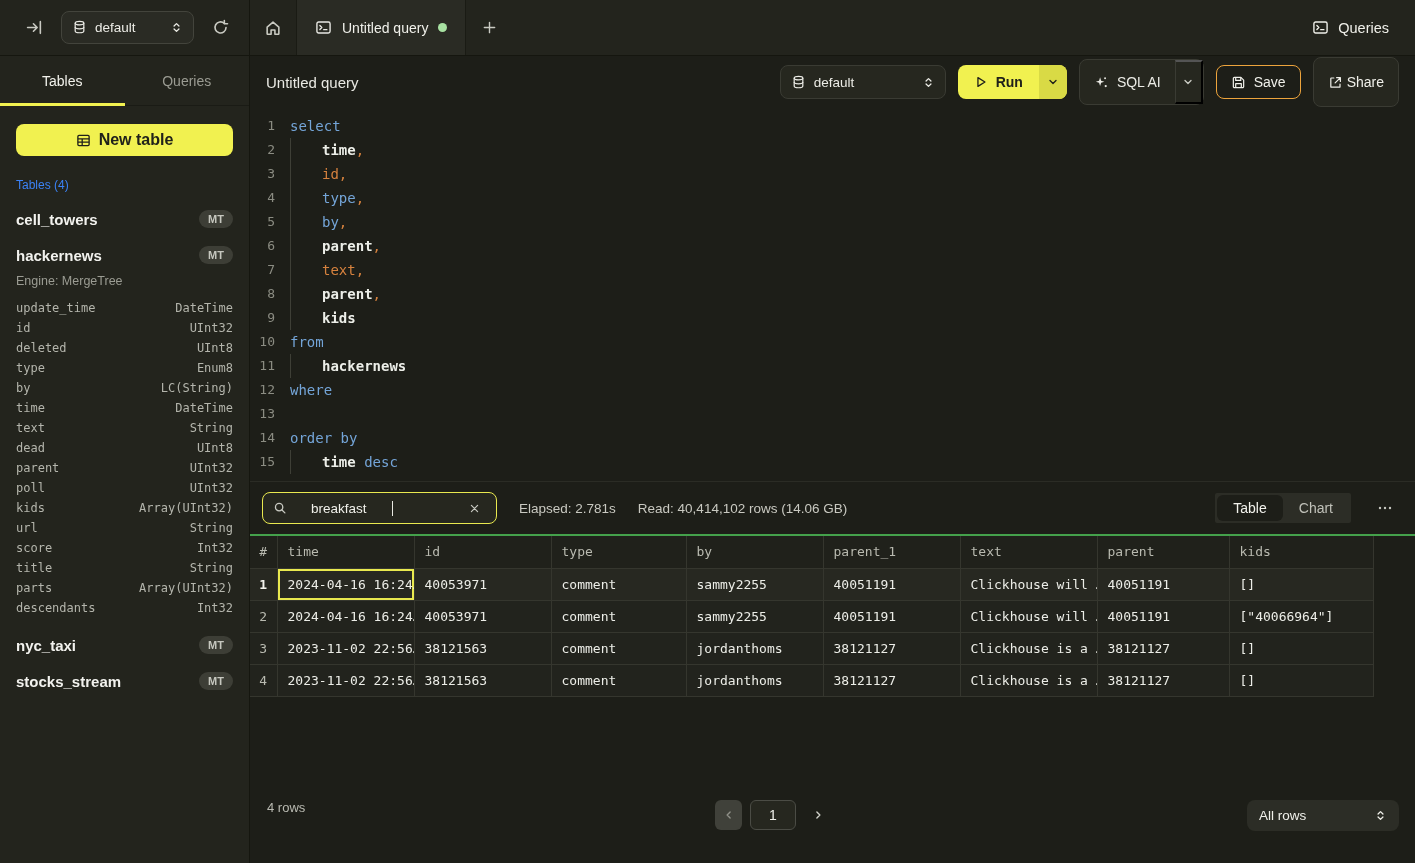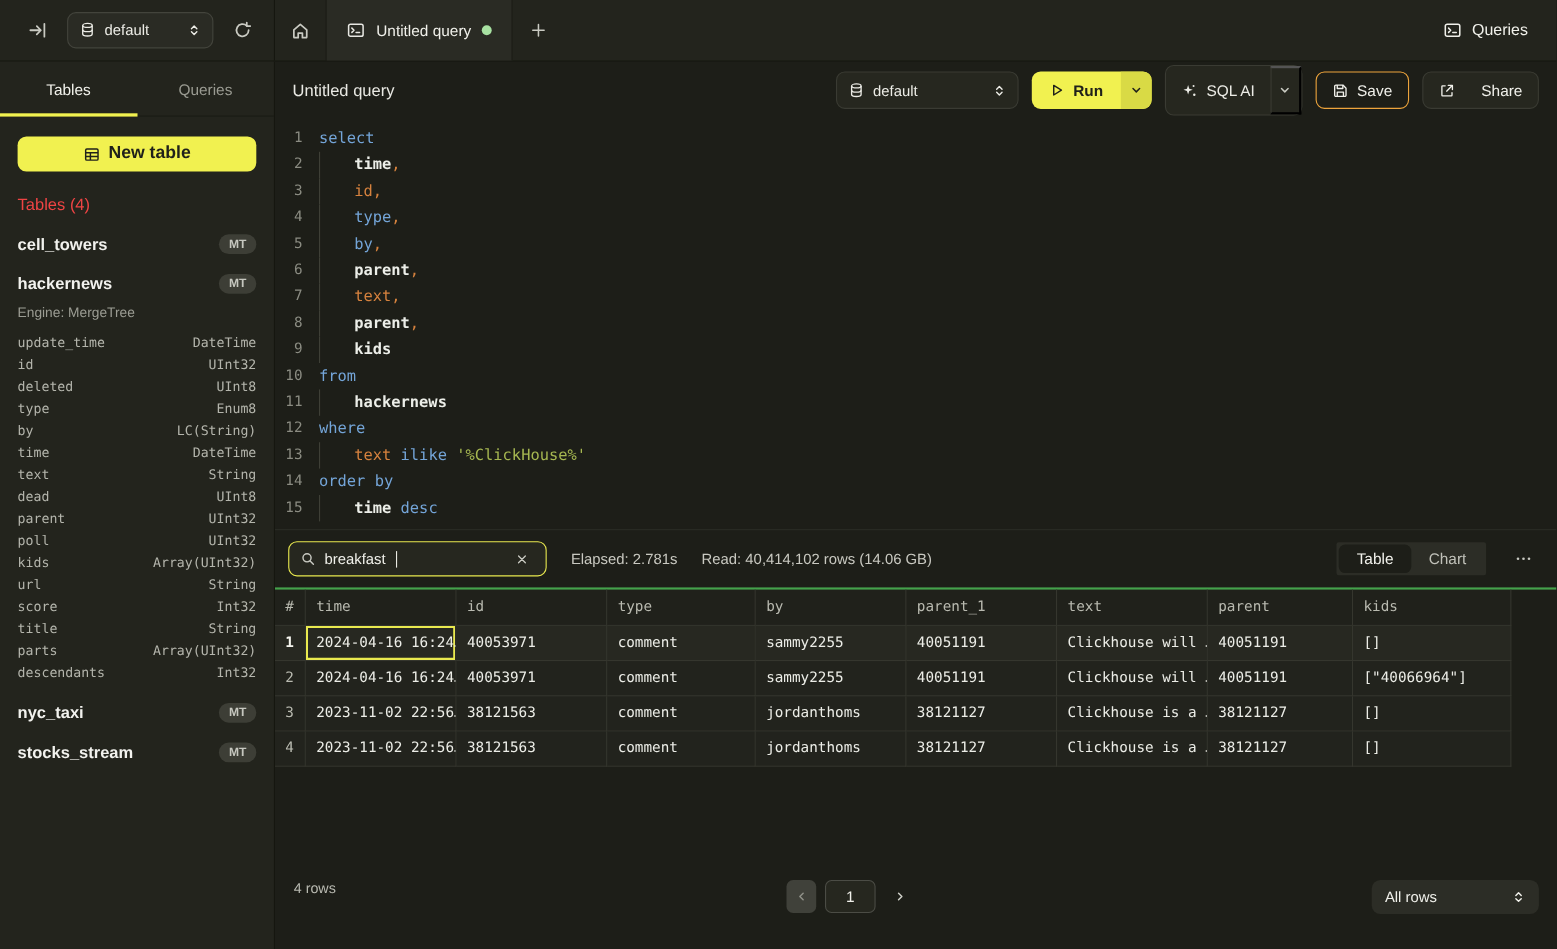--- a/index.html
+++ b/index.html
@@ -35,61 +35,61 @@
   
   .side-tabs { height:50px; display:flex; border-bottom:1px solid #1a1b15; }
   .side-tab { flex:1; display:flex; align-items:center; justify-content:center; font-size:14px; color:#9a9b92; cursor:pointer; position:relative; }
   .side-tab.active { color:#f2f2ec; }
   .side-tab.active::after { content:""; position:absolute; left:0; right:0; bottom:-1px; height:3px; background:#f1f150; }
   .side-body { padding:18px 16px; overflow:hidden; }
   .new-table-btn { width:100%; height:32px; background:#f1f150; color:#20211a; font-weight:bold; font-size:16px; border:none; border-radius:8px; display:flex; align-items:center; justify-content:center; gap:8px; cursor:pointer; }
   .side-search { margin-top:16px; width:100%; height:32px; background:#2a2b23; border:none; border-radius:8px; display:flex; align-items:center; gap:8px; padding:0 10px; color:#8b8c84; }
   .side-search input { background:none; border:none; outline:none; color:#e8e8e2; font-size:13.5px; width:100%; font-family:"Liberation Sans",sans-serif; }
   .side-search input::placeholder { color:#8b8c84; }
-  .section-label { margin-top:22px; font-size:15px; color:#ef4444; }
+  .section-label { margin-top:22px; font-size:12px; color:#3b82f6; }
   .tbl-item { display:flex; align-items:center; justify-content:space-between; margin-top:18px; cursor:pointer; }
   .tbl-name { font-size:15px; color:#f2f2ee; font-weight:bold; }
   .badge { background:#3d3e36; color:#c6c7bf; font-size:11px; font-weight:bold; border-radius:10px; padding:3px 9px; }
   .engine-line { margin-top:10px; font-size:12.5px; color:#9b9c93; }
   .col-list { list-style:none; margin:10px 0 0 0; padding:0; }
   .col-list li { display:flex; justify-content:space-between; font-size:12px; line-height:20px; color:#b4b5ac; }
 
   
   .query-header { height:52px; flex:none; display:flex; align-items:center; padding:0 16px; }
   .query-title { font-size:15px; color:#e9e9e3; }
   .qh-actions { margin-left:auto; display:flex; align-items:center; gap:12px; }
   .toolbar-select { width:166px; height:34px; background:#26271f; border:1px solid #3a3b33; border-radius:8px; display:flex; align-items:center; gap:8px; padding:0 10px; color:#ececE6; cursor:pointer; }
   .toolbar-select .lbl { flex:1; font-size:13.5px; }
   .run-btn { display:flex; height:34px; border-radius:8px; overflow:hidden; border:none; padding:0; cursor:pointer; background:#f1f150; }
   .run-main { display:flex; align-items:center; gap:8px; padding:0 16px; color:#20211a; font-size:14px; font-weight:bold; }
   .run-caret { width:28px; display:flex; align-items:center; justify-content:center; background:#d9da45; color:#20211a; }
   .sqlai-btn { display:flex; height:46px; border-radius:8px; border:1px solid #3a3b33; background:#26271f; color:#ececE6; padding:0; cursor:pointer; }
   .sqlai-main { display:flex; align-items:center; gap:8px; padding:0 14px; font-size:14px; color:#ececE6; }
   .sqlai-caret { width:28px; display:flex; align-items:center; justify-content:center; border-left:1px solid #3a3b33; color:#c9cac2; }
   .save-btn { height:34px; display:flex; align-items:center; gap:8px; padding:0 14px; background:#1d1e18; border:1.5px solid #eda43c; border-radius:8px; color:#f0f0ea; font-size:14px; cursor:pointer; }
-  .share-btn { height:34px; display:flex; align-items:center; gap:24px; padding:0 14px; background:#26271f; border:1px solid #3a3b33; border-radius:8px; color:#f0f0ea; font-size:14px; cursor:pointer; }
+  .share-btn { height:50px; display:flex; align-items:center; gap:4px; padding:0 14px; background:#26271f; border:1px solid #3a3b33; border-radius:8px; color:#f0f0ea; font-size:14px; cursor:pointer; }
 
   
   .editor { height:374px; flex:none; padding-top:6px; font-family:"DejaVu Sans Mono", monospace; font-size:14px; border-bottom:1px solid #2b2c25; }
   .ed-line { display:flex; line-height:24px; height:24px; }
   .ln { width:40px; flex:none; text-align:right; padding-right:15px; color:#8b8c82; font-size:13px; }
   .code { position:relative; white-space:pre; }
   .code.ind { padding-left:32px; }
   .code.ind::before { content:""; position:absolute; left:0; top:0; bottom:0; border-left:1px solid #3e3f36; }
   .tk-kw { color:#74a5d8; }
   .tk-ident { color:#eceee8; font-weight:bold; }
   .tk-field { color:#d6823e; }
   .tk-punct { color:#d6823e; }
   .tk-str { color:#a6b751; }
   .tk-plain { color:#eceee8; }
 
   
   .results { flex:1; display:flex; flex-direction:column; min-height:0; }
   .results-toolbar { height:52px; flex:none; display:flex; align-items:center; padding:0 18px 0 12px; gap:22px; }
-  .res-search { width:235px; height:32px; flex:none; background:#26271f; border:1.5px solid #e9e94f; border-radius:8px; display:flex; align-items:center; gap:8px; padding:0 10px; cursor:text; }
+  .res-search { width:235px; height:32px; flex:none; background:#26271f; border:1.5px solid #e9e94f; border-radius:8px; display:flex; align-items:center; gap:24px; padding:0 10px; cursor:text; }
   .res-search .txt { font-size:13.5px; color:#f0f0ea; }
   .caret { display:inline-block; width:1.5px; height:15px; background:#e9e9e2; margin-left:1px; vertical-align:-3px; }
   .res-search .clear { margin-left:auto; color:#c9cac2; background:none; border:none; cursor:pointer; display:flex; }
   .stat { font-size:13.5px; color:#c9c9c1; }
   .toggle { margin-left:auto; display:flex; background:#2c2d26; border-radius:2px; padding:2px; }
   .seg { border:none; background:none; color:#c0c1b9; font-size:14px; padding:5px 16px; border-radius:6px; cursor:pointer; }
   .seg.active { background:#1d1e18; color:#f2f2ec; }
   .more-btn { background:none; border:none; color:#c8c9c1; cursor:pointer; display:flex; padding:4px; }
 
   .grid { flex:none; border-top:2px solid #44a14b; }
@@ -423,21 +423,20 @@
         <div class="ed-line">
           <span class="ln mono">11</span>
           <span class="code ind"><span class="tk-ident">hackernews</span></span>
         </div>
         <div class="ed-line">
           <span class="ln mono">12</span>
           <span class="code"><span class="tk-kw">where</span></span>
         </div>
         <div class="ed-line">
           <span class="ln mono">13</span>
-          <span class="code ind"><span class="tk-field">text</span><span class="tk-plain"> </span><span class="tk-kw">ilike</span><span class="tk-plain"> </span><span class="tk-str">'%ClickHouse%'</span></span>
         </div>
         <div class="ed-line">
           <span class="ln mono">14</span>
           <span class="code"><span class="tk-kw">order by</span></span>
         </div>
         <div class="ed-line">
           <span class="ln mono">15</span>
           <span class="code ind"><span class="tk-ident">time</span><span class="tk-plain"> </span><span class="tk-kw">desc</span></span>
         </div>
       </div>

